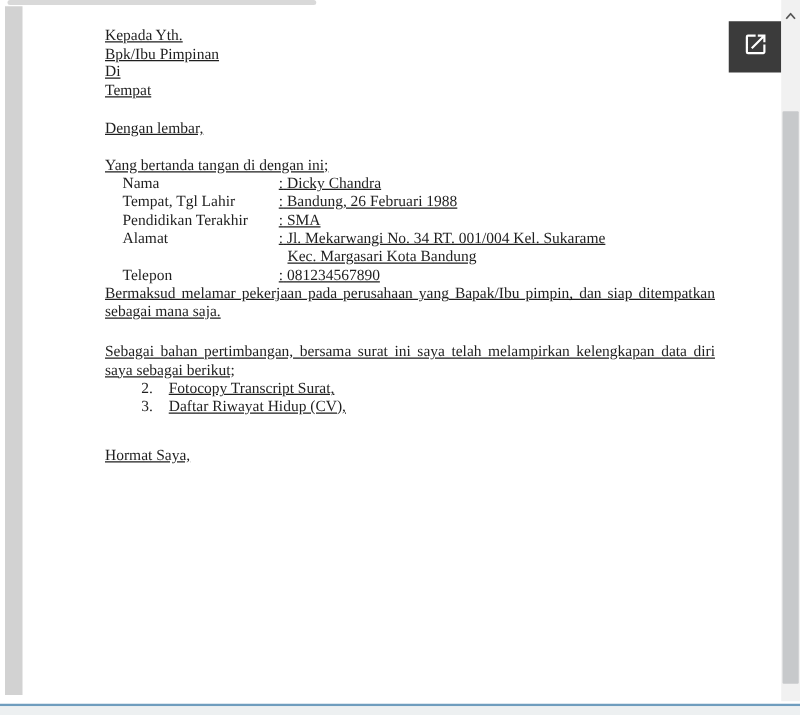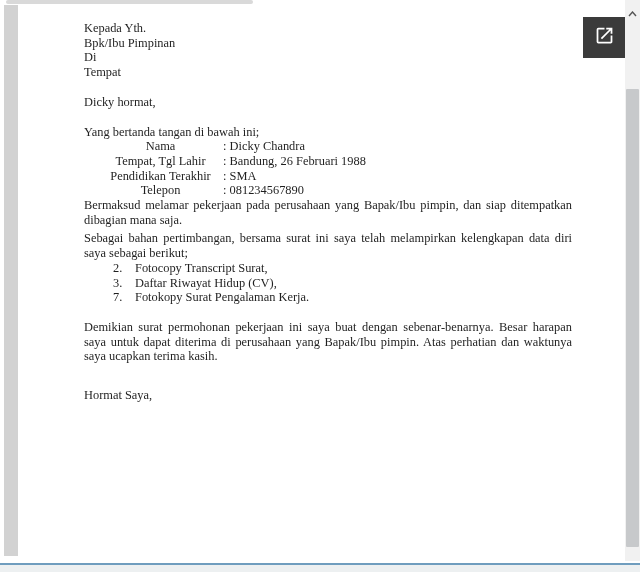--- a/index.html
+++ b/index.html
@@ -56,28 +56,29 @@
     position: absolute; left: 0; top: 565px;
     width: 640px; height: 7px;
     background: #edf0f1;
   }
   
   .letter {
     position: absolute; left: 84px; top: 21px;
     width: 488px;
     font-size: 12.4px; line-height: 14.7px;
     color: #1f1f1f;
+    text-decoration: underline;
   }
   .salutation { margin-top: 15px; }
   .intro { margin-top: 15px; }
   .detail-row { padding-left: 14px; white-space: nowrap; }
-  .dlabel { display: inline-block; width: 125px; text-align: center; }
+  .dlabel { display: inline-block; width: 125px; }
   .dvalue2 { display: block; margin-left: 132px; }
   .para { text-align: justify; }
-  .para-attach { margin-top: 4px; }
+  .para-attach { margin-top: 17px; }
   .attach-list { }
   .attach-item { padding-left: 29px; }
   .attach-num { display: inline-block; width: 22px; }
   .para-closing { margin-top: 15px; }
   .signoff { margin-top: 24px; }
 </style>
 </head>
 <body>
 
 <div class="stage">
@@ -109,47 +110,49 @@
 
   <div class="letter">
 
     <div>
       <div>Kepada Yth.</div>
       <div>Bpk/Ibu Pimpinan</div>
       <div>Di</div>
       <div>Tempat</div>
     </div>
 
-    <div class="salutation">Dicky hormat,</div>
+    <div class="salutation">Dengan lembar,</div>
 
-    <div class="intro">Yang bertanda tangan di bawah ini;</div>
+    <div class="intro">Yang bertanda tangan di dengan ini;</div>
 
     <div>
       <div class="detail-row">
         <span class="dlabel">Nama</span><span>:</span> <span>Dicky Chandra</span>
       </div>
       <div class="detail-row">
         <span class="dlabel">Tempat, Tgl Lahir</span><span>:</span> <span>Bandung, 26 Februari 1988</span>
       </div>
       <div class="detail-row">
         <span class="dlabel">Pendidikan Terakhir</span><span>:</span> <span>SMA</span>
       </div>
       <div class="detail-row">
+        <span class="dlabel">Alamat</span><span>:</span> <span>Jl. Mekarwangi No. 34 RT. 001/004 Kel. Sukarame</span>
+        <span class="dvalue2">Kec. Margasari Kota Bandung</span>
+      </div>
+      <div class="detail-row">
         <span class="dlabel">Telepon</span><span>:</span> <span>081234567890</span>
       </div>
     </div>
 
-    <div class="para">Bermaksud melamar pekerjaan pada perusahaan yang Bapak/Ibu pimpin, dan siap ditempatkan dibagian mana saja.</div>
+    <div class="para">Bermaksud melamar pekerjaan pada perusahaan yang Bapak/Ibu pimpin, dan siap ditempatkan sebagai mana saja.</div>
 
     <div class="para para-attach">Sebagai bahan pertimbangan, bersama surat ini saya telah melampirkan kelengkapan data diri saya sebagai berikut;</div>
 
     <div class="attach-list">
       <div class="attach-item"><span class="attach-num">2.</span><span>Fotocopy Transcript Surat,</span></div>
       <div class="attach-item"><span class="attach-num">3.</span><span>Daftar Riwayat Hidup (CV),</span></div>
-      <div class="attach-item"><span class="attach-num">7.</span><span>Fotokopy Surat Pengalaman Kerja.</span></div>
     </div>
 
-    <div class="para para-closing">Demikian surat permohonan pekerjaan ini saya buat dengan sebenar-benarnya. Besar harapan saya untuk dapat diterima di perusahaan yang Bapak/Ibu pimpin. Atas perhatian dan waktunya saya ucapkan terima kasih.</div>
 
     <div class="signoff">Hormat Saya,</div>
 
   </div>
 </div>
 
 </body></html>

